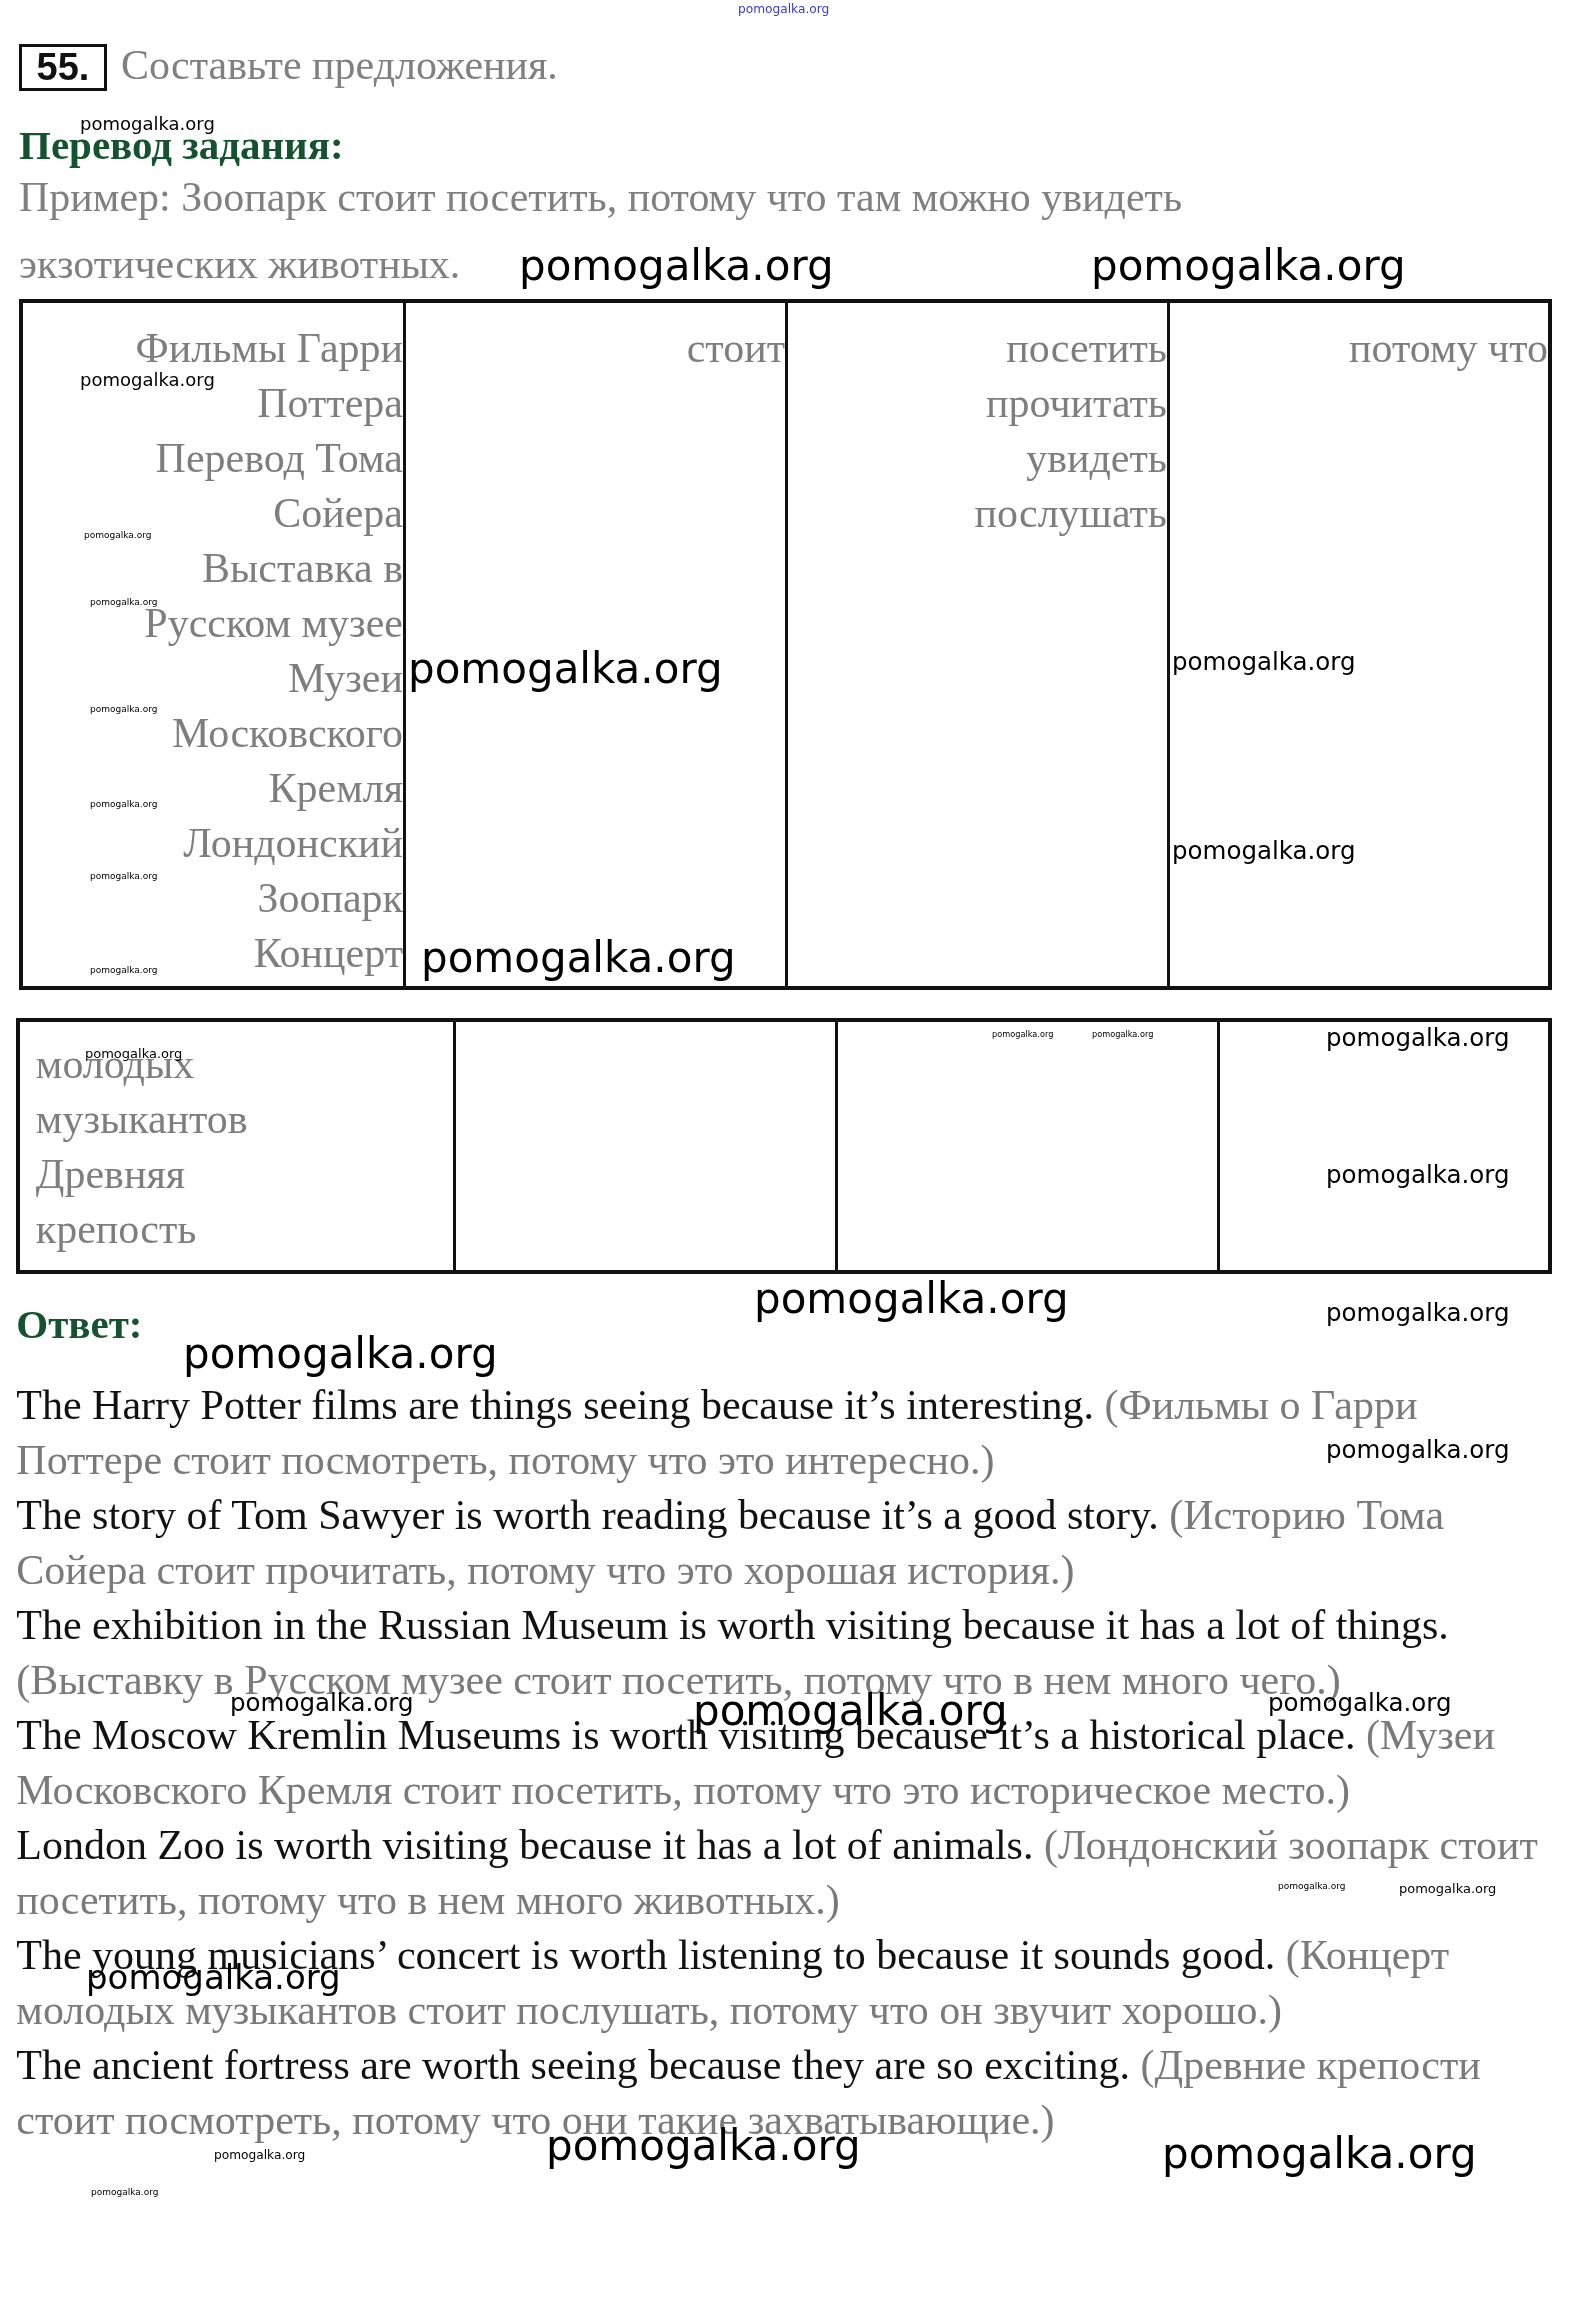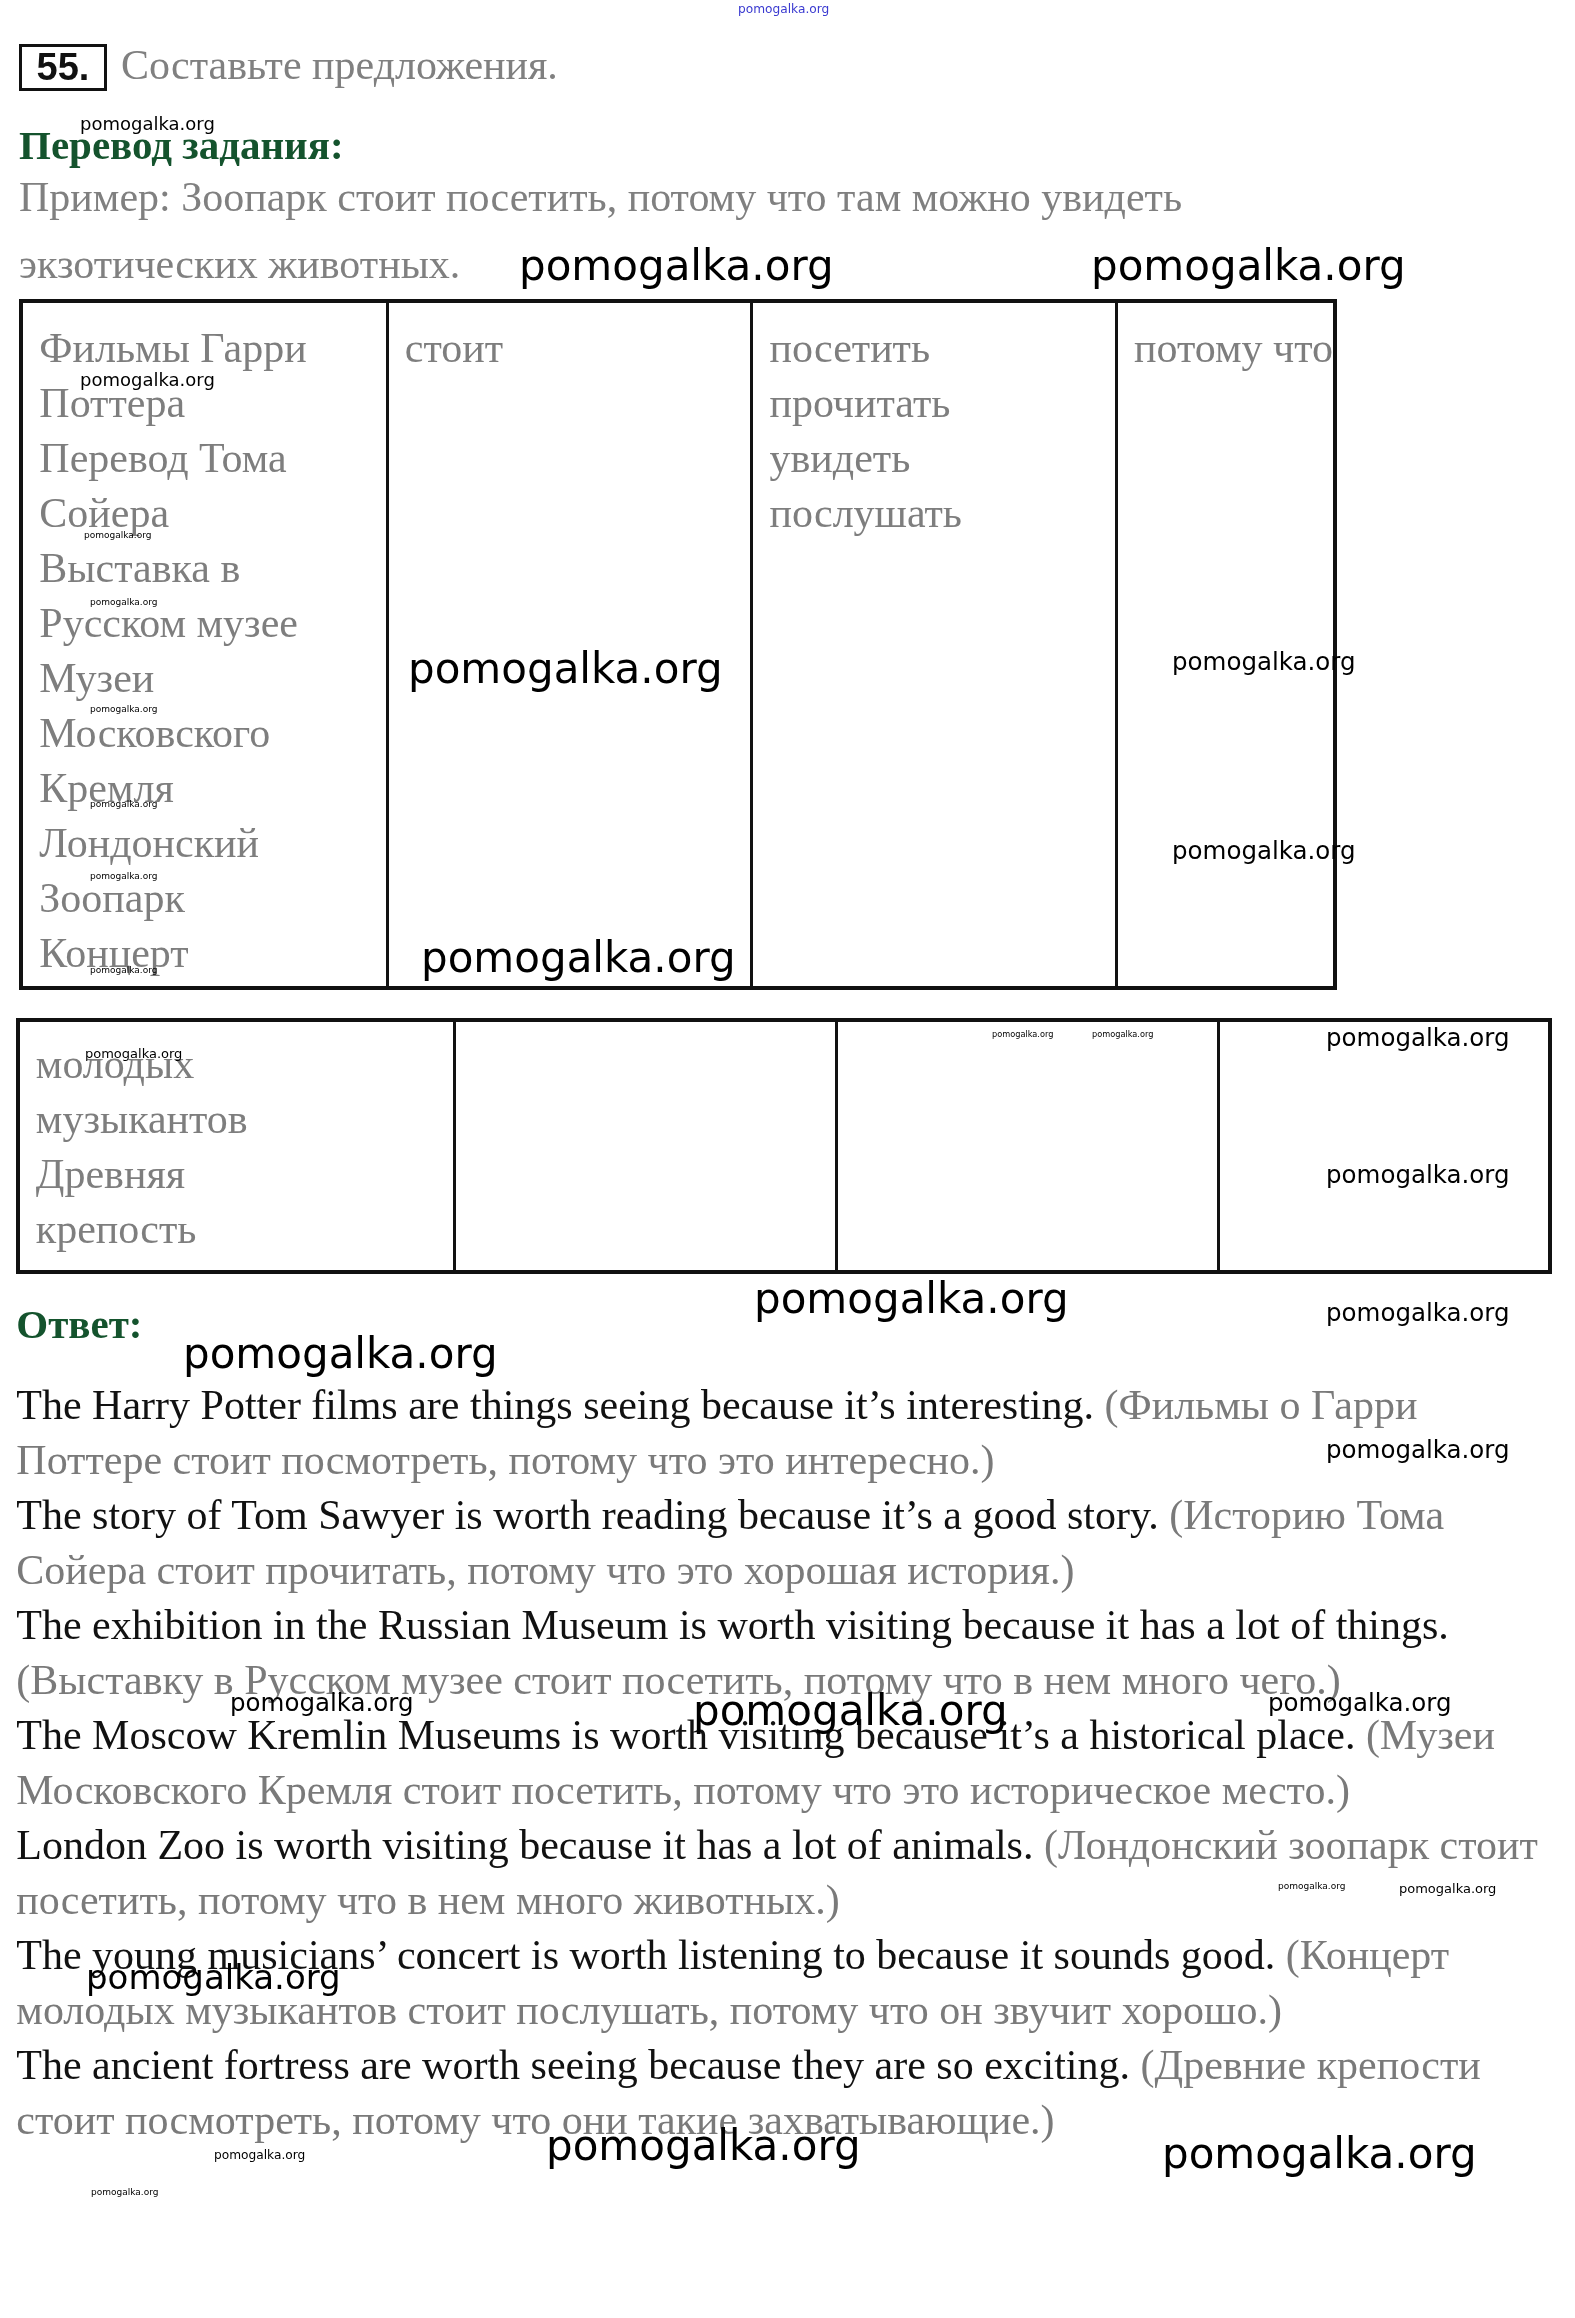--- a/index.html
+++ b/index.html
@@ -16,21 +16,21 @@
   .numbox { position:absolute; left:19px; top:44px; width:88px; height:47px; border:3.3px solid #111;
             box-sizing:border-box; font-family:"Liberation Sans",sans-serif; font-weight:bold;
             font-size:38px; line-height:41px; text-align:center; color:#111; }
   .task-title { position:absolute; left:121px; top:41px; font-size:42px; color:#808080; }
   .h-bold { position:absolute; font-weight:bold; font-size:41px; color:#14532d; }
   .para { position:absolute; left:19px; font-size:42px; color:#808080; white-space:nowrap; }
 
   .tbl { position:absolute; border:4.1px solid #111; box-sizing:border-box; display:flex; }
   .tbl .col { box-sizing:border-box; border-right:3.3px solid #111; padding:18px 0 0 16.3px; font-size:42px; line-height:55px; color:#7e7e7e; }
   .tbl .col:last-child { border-right:none; }
-  .t1 { left:19px; top:299px; width:1318px; height:691px; }
+  .t1 { left:19px; top:299px; width:1533px; height:691px;text-align:right; }
   .t2 { left:15.5px; top:1018px; width:1536px; height:256px; }
   .t1 .c1 { width:383px; } .t1 .c2 { width:382px; } .t1 .c3 { width:382px; } .t1 .c4 { flex:1; }
   .t2 .c1 { width:436px; } .t2 .c2 { width:382px; } .t2 .c3 { width:382px; } .t2 .c4 { flex:1; }
   .t2 .col { padding-top:14.7px; }
   .line { display:block; white-space:nowrap; }
 
   .answers { position:absolute; left:16.3px; top:1378px; width:1549px; font-size:42px; line-height:55px; }
   .answers .en { color:#111; }
   .answers .ru { color:#7a7a7a; }
 </style>

